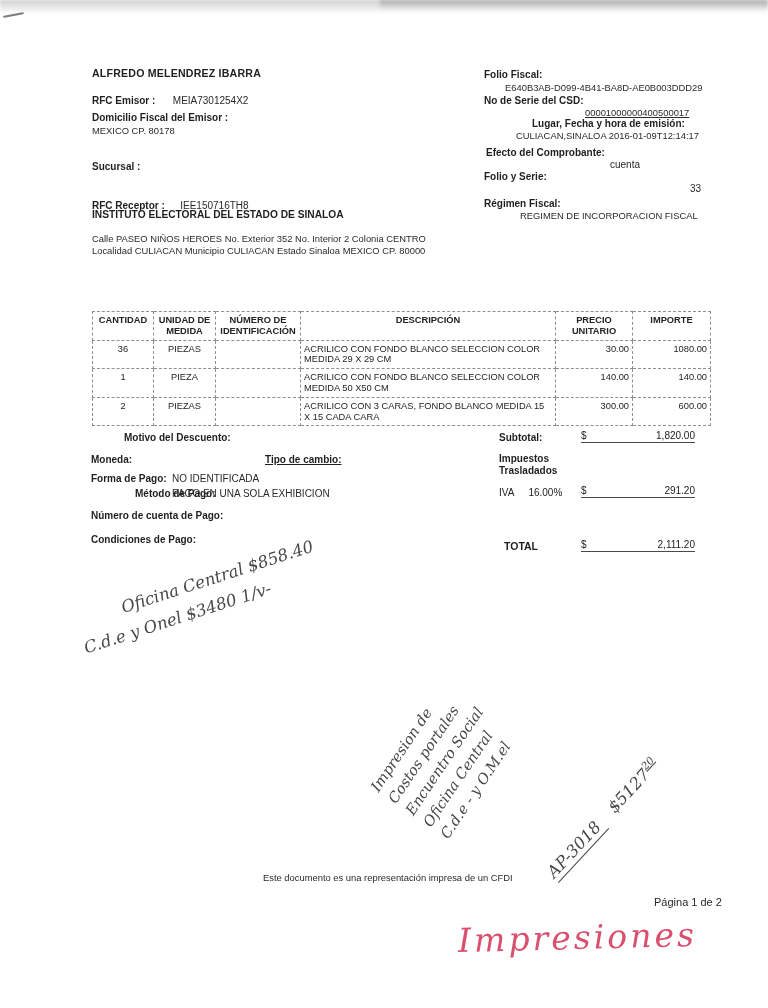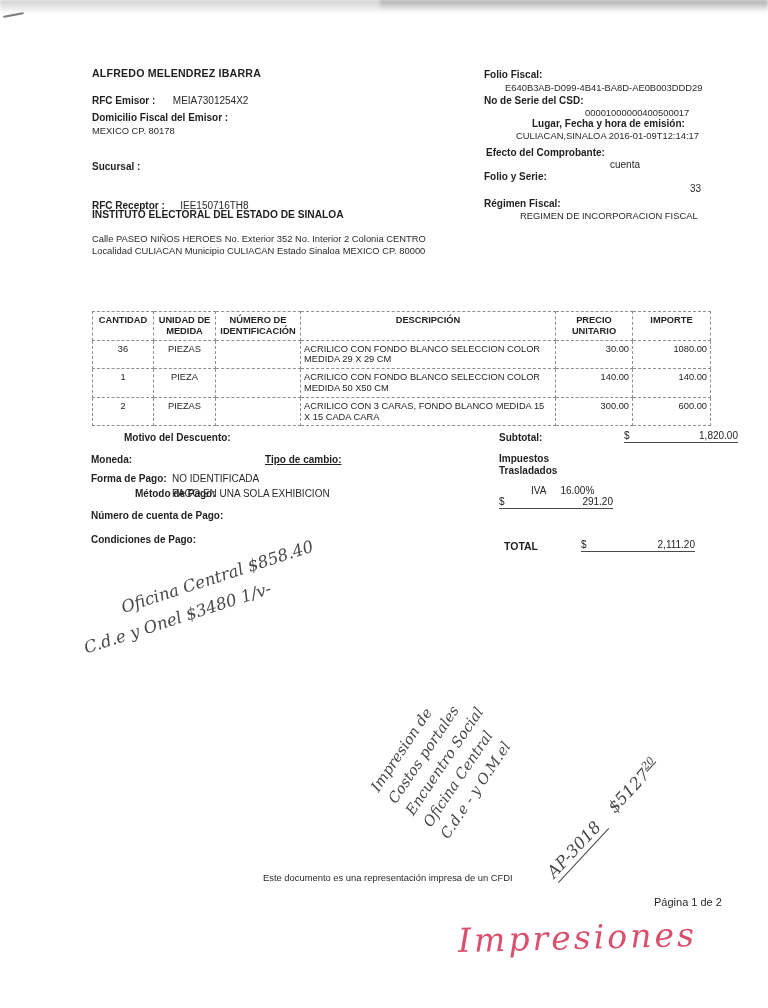--- a/index.html
+++ b/index.html
@@ -71,21 +71,21 @@
   </div>
   <div class="abs lbl" style="left:92px;top:112px;">Domicilio Fiscal del Emisor :</div>
   <div class="abs small" style="left:92px;top:125px;width:390px;">
     <div>MEXICO CP. 80178</div>
   </div>
   <div class="abs lbl" style="left:92px;top:161px;">Sucursal :</div>
 
   <div class="abs lbl" style="left:484px;top:69px;">Folio Fiscal:</div>
   <div class="abs small" style="left:505px;top:82px;white-space:nowrap;">E640B3AB-D099-4B41-BA8D-AE0B003DDD29</div>
   <div class="abs lbl" style="left:484px;top:95px;">No de Serie del CSD:</div>
-  <div class="abs small" style="left:585px;top:107px;white-space:nowrap;">00001000000400500017</div>
+  <div class="abs small" style="left:585px;top:107px;white-space:nowrap;text-decoration:underline;">00001000000400500017</div>
   <div class="abs lbl" style="left:484px;top:118px;padding-left:48px;">Lugar, Fecha y hora de emisión:</div>
   <div class="abs small" style="left:516px;top:130px;white-space:nowrap;">CULIACAN,SINALOA  2016-01-09T12:14:17</div>
   <div class="abs lbl" style="left:486px;top:147px;">Efecto del Comprobante:</div>
   <div class="abs val" style="left:610px;top:159px;">cuenta</div>
   <div class="abs lbl" style="left:484px;top:171px;">Folio y Serie:</div>
   <div class="abs val" style="left:690px;top:183px;">33</div>
   <div class="abs lbl" style="left:484px;top:198px;">Régimen Fiscal:</div>
   <div class="abs small" style="left:520px;top:210px;white-space:nowrap;">REGIMEN DE INCORPORACION FISCAL</div>
 
   <div class="abs" style="left:92px;top:195px;">
@@ -150,32 +150,32 @@
   <div class="abs lbl" style="left:91px;top:432px;padding-left:33px;">Motivo del Descuento:</div>
   <div class="abs lbl" style="left:91px;top:454px;">Moneda:</div>
   <div class="abs lbl" style="left:265px;top:454px;text-decoration:underline;">Tipo de cambio:</div>
   <div class="abs lbl" style="left:91px;top:473px;">Forma de Pago:</div>
   <div class="abs val" style="left:172px;top:473px;">NO IDENTIFICADA</div>
   <div class="abs lbl" style="left:91px;top:488px;padding-left:44px;">Método de Pago:</div>
   <div class="abs val" style="left:172px;top:488px;">PAGO EN UNA SOLA EXHIBICION</div>
   <div class="abs lbl" style="left:91px;top:510px;">Número de cuenta de Pago:</div>
   <div class="abs lbl" style="left:91px;top:534px;">Condiciones de Pago:</div>
 
-  <div class="t-row" style="left:499px;top:430px;gap:43px;">
+  <div class="t-row" style="left:499px;top:430px;">
     <div class="lbl" style="width:82px;">Subtotal:</div>
     <div class="t-line">
       <span>$</span>
       <span>1,820.00</span>
     </div>
   </div>
   <div class="abs lbl" style="left:499px;top:453px;line-height:12px;">
     <div>Impuestos</div>
     <div>Trasladados</div>
   </div>
-  <div class="t-row" style="left:499px;top:485px;flex-direction:column;">
+  <div class="t-row" style="left:499px;top:485px;">
     <div style="width:82px;display:flex;gap:14px;font-size:10px;">
       <span>IVA</span>
       <span>16.00%</span>
     </div>
     <div class="t-line">
       <span>$</span>
       <span>291.20</span>
     </div>
   </div>
   <div class="t-row" style="left:504px;top:539px;">

